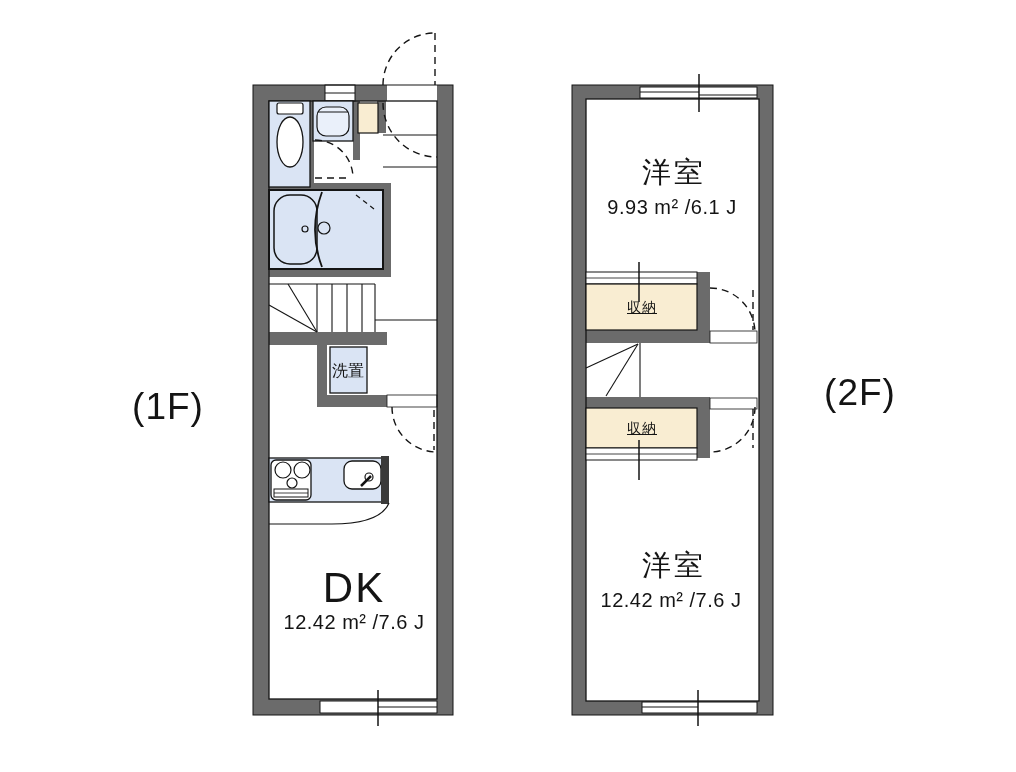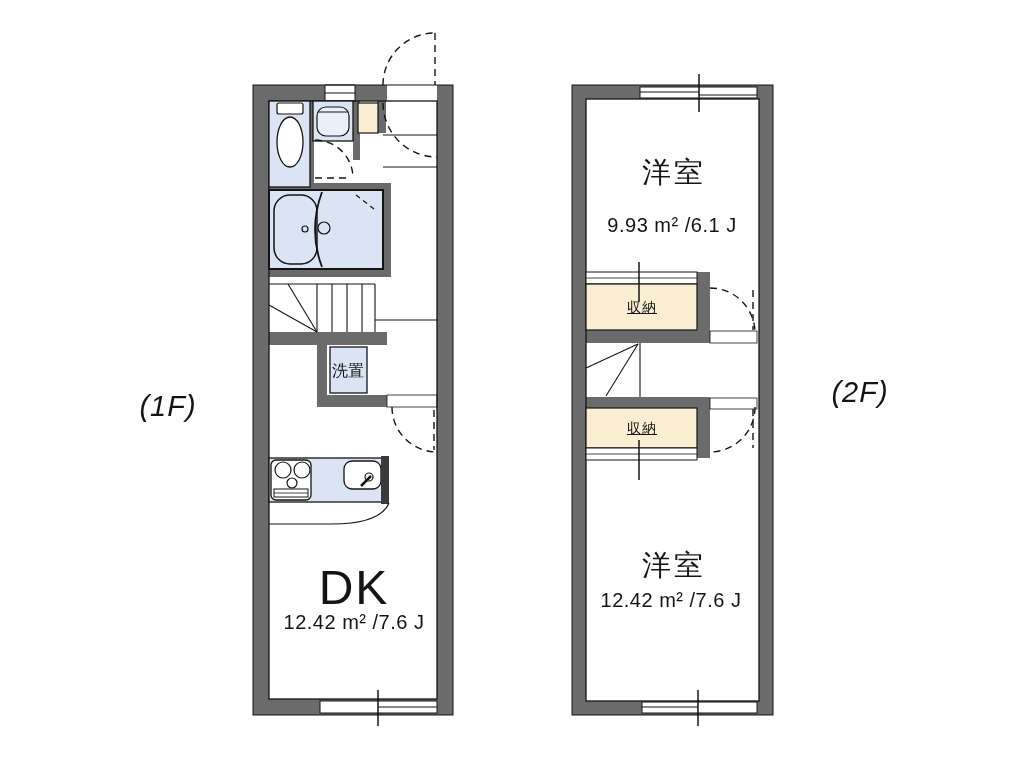--- a/index.html
+++ b/index.html
@@ -5,23 +5,23 @@
   html,body{margin:0;padding:0;background:#fff;}
   .canvas{
     position:relative;width:1016px;height:772px;background:#fff;
     font-family:"Liberation Sans","DejaVu Sans",sans-serif;color:#141414;overflow:hidden;
   }
   svg{position:absolute;left:0;top:0;}
   .label{
     position:absolute;transform:translate(-50%,-50%);
     white-space:nowrap;color:#141414;line-height:1;
   }
-  .floor-label{font-size:29px;letter-spacing:1px;font-style:italic;}
+  .floor-label{font-size:37px;letter-spacing:1px;}
   .room-name-lg{font-size:29px;letter-spacing:3px;}
-  .room-name-dk{font-size:48px;letter-spacing:2px;}
+  .room-name-dk{font-size:42px;letter-spacing:2px;}
   .room-area{font-size:20px;letter-spacing:0.5px;}
   .closet-label{font-size:14px;letter-spacing:1px;text-decoration:underline;}
   .laundry-label{font-size:16px;}
 </style>
 </head>
 <body>
 
 <div class="canvas">
 
 <svg width="1016" height="772" viewBox="0 0 1016 772">
@@ -199,21 +199,21 @@
 
 <div class="label floor-label" style="left:168px;top:406px;">(1F)</div>
 <div class="label floor-label" style="left:860px;top:392px;">(2F)</div>
 
 <div class="label room-name-dk" style="left:354px;top:588px;">DK</div>
 <div class="label room-area" style="left:354px;top:622px;">12.42 m² /7.6 J</div>
 
 <div class="label laundry-label" style="left:348px;top:371px;font-family:Liberation Serif, serif;">洗置</div>
 
 <div class="label room-name-lg" style="left:674px;top:172px;">洋室</div>
-<div class="label room-area" style="left:672px;top:225px;">9.93 m² /6.1 J</div>
+<div class="label room-area" style="left:672px;top:207px;">9.93 m² /6.1 J</div>
 
 <div class="label closet-label" style="left:642px;top:307px;">収納</div>
 <div class="label closet-label" style="left:642px;top:428px;">収納</div>
 
 <div class="label room-name-lg" style="left:674px;top:565px;">洋室</div>
 <div class="label room-area" style="left:671px;top:600px;">12.42 m² /7.6 J</div>
 
 </div>
 
 </body></html>

